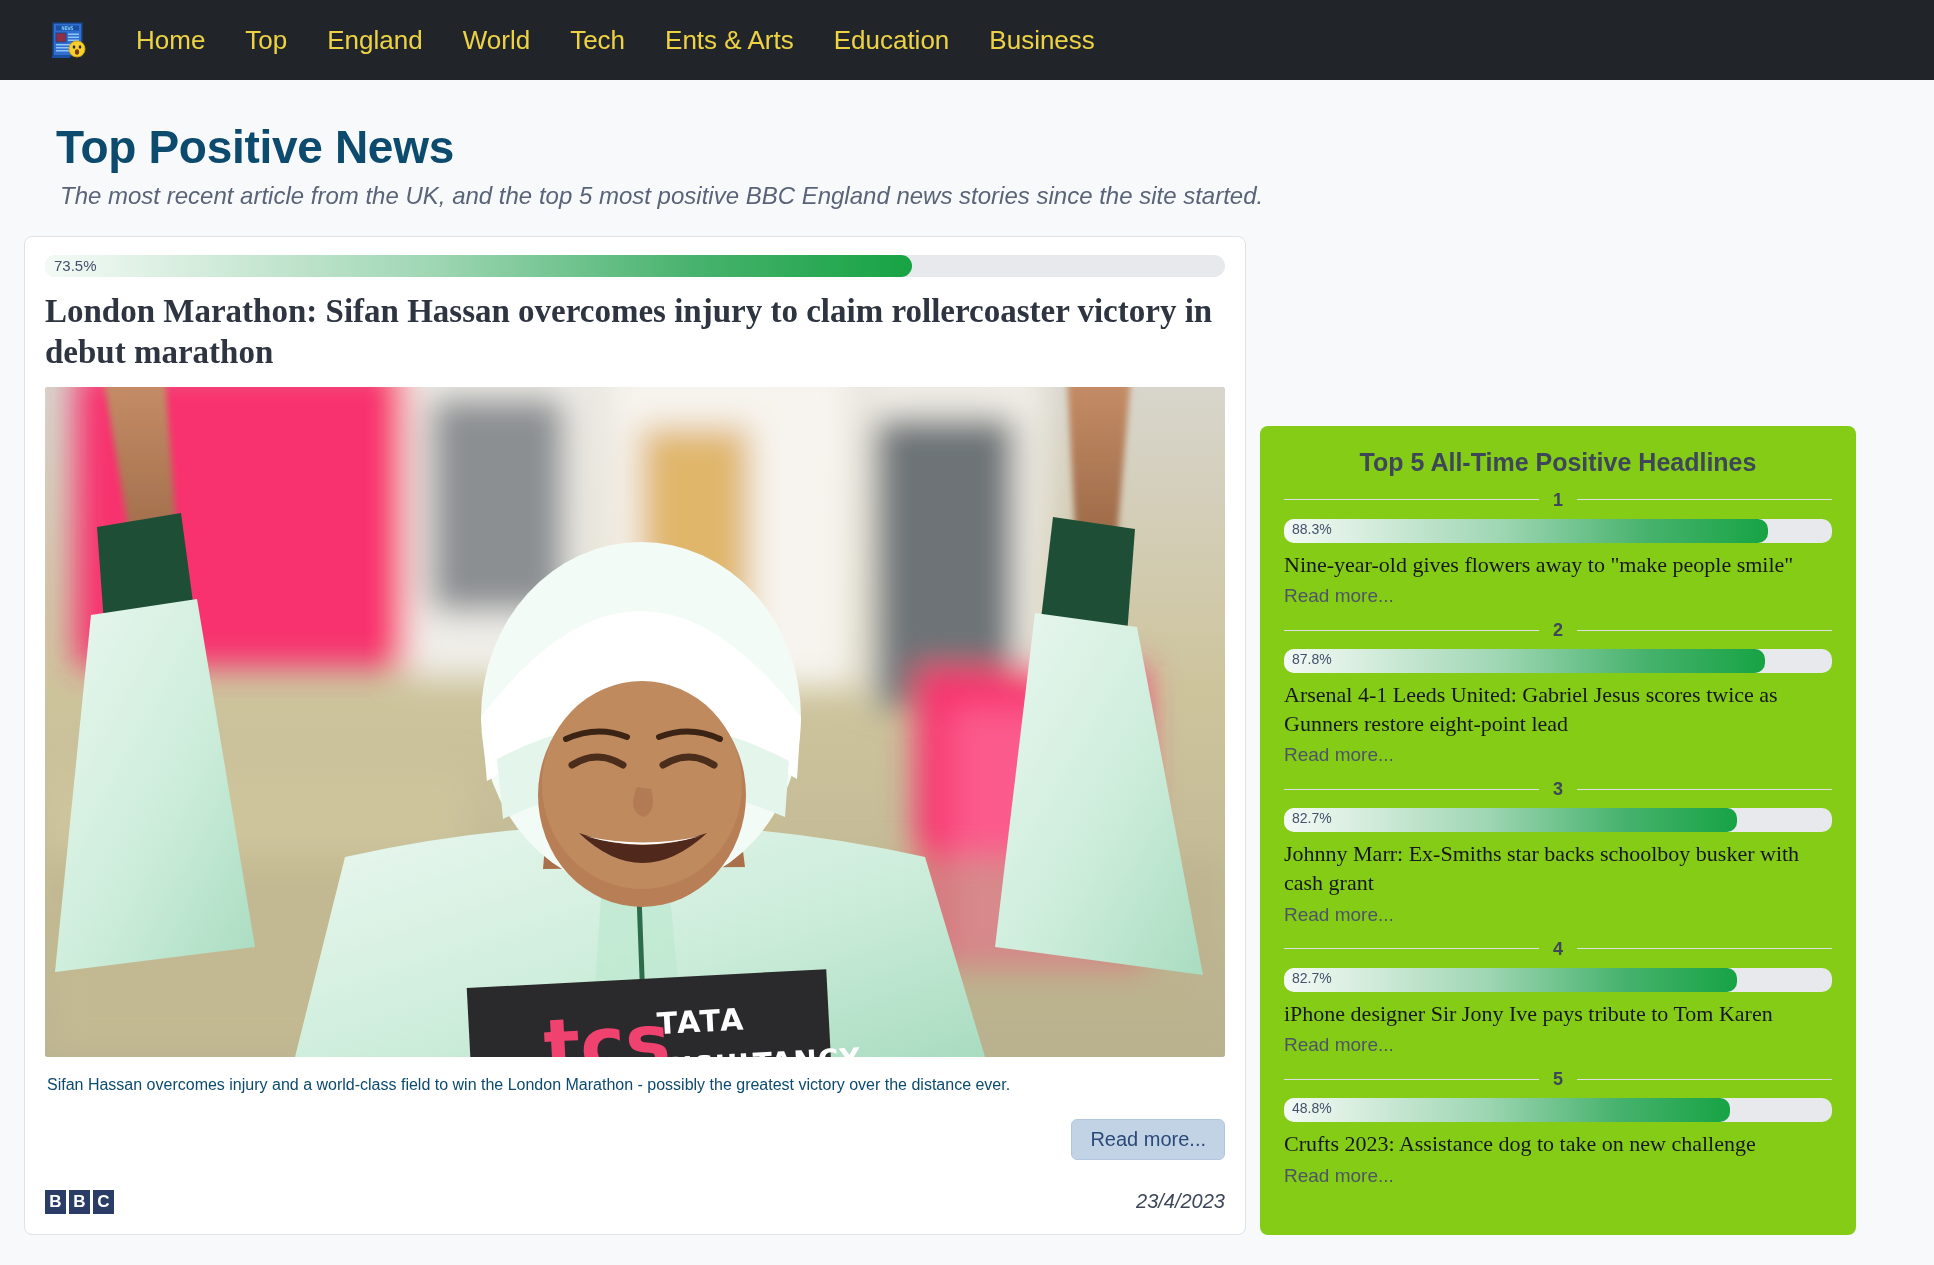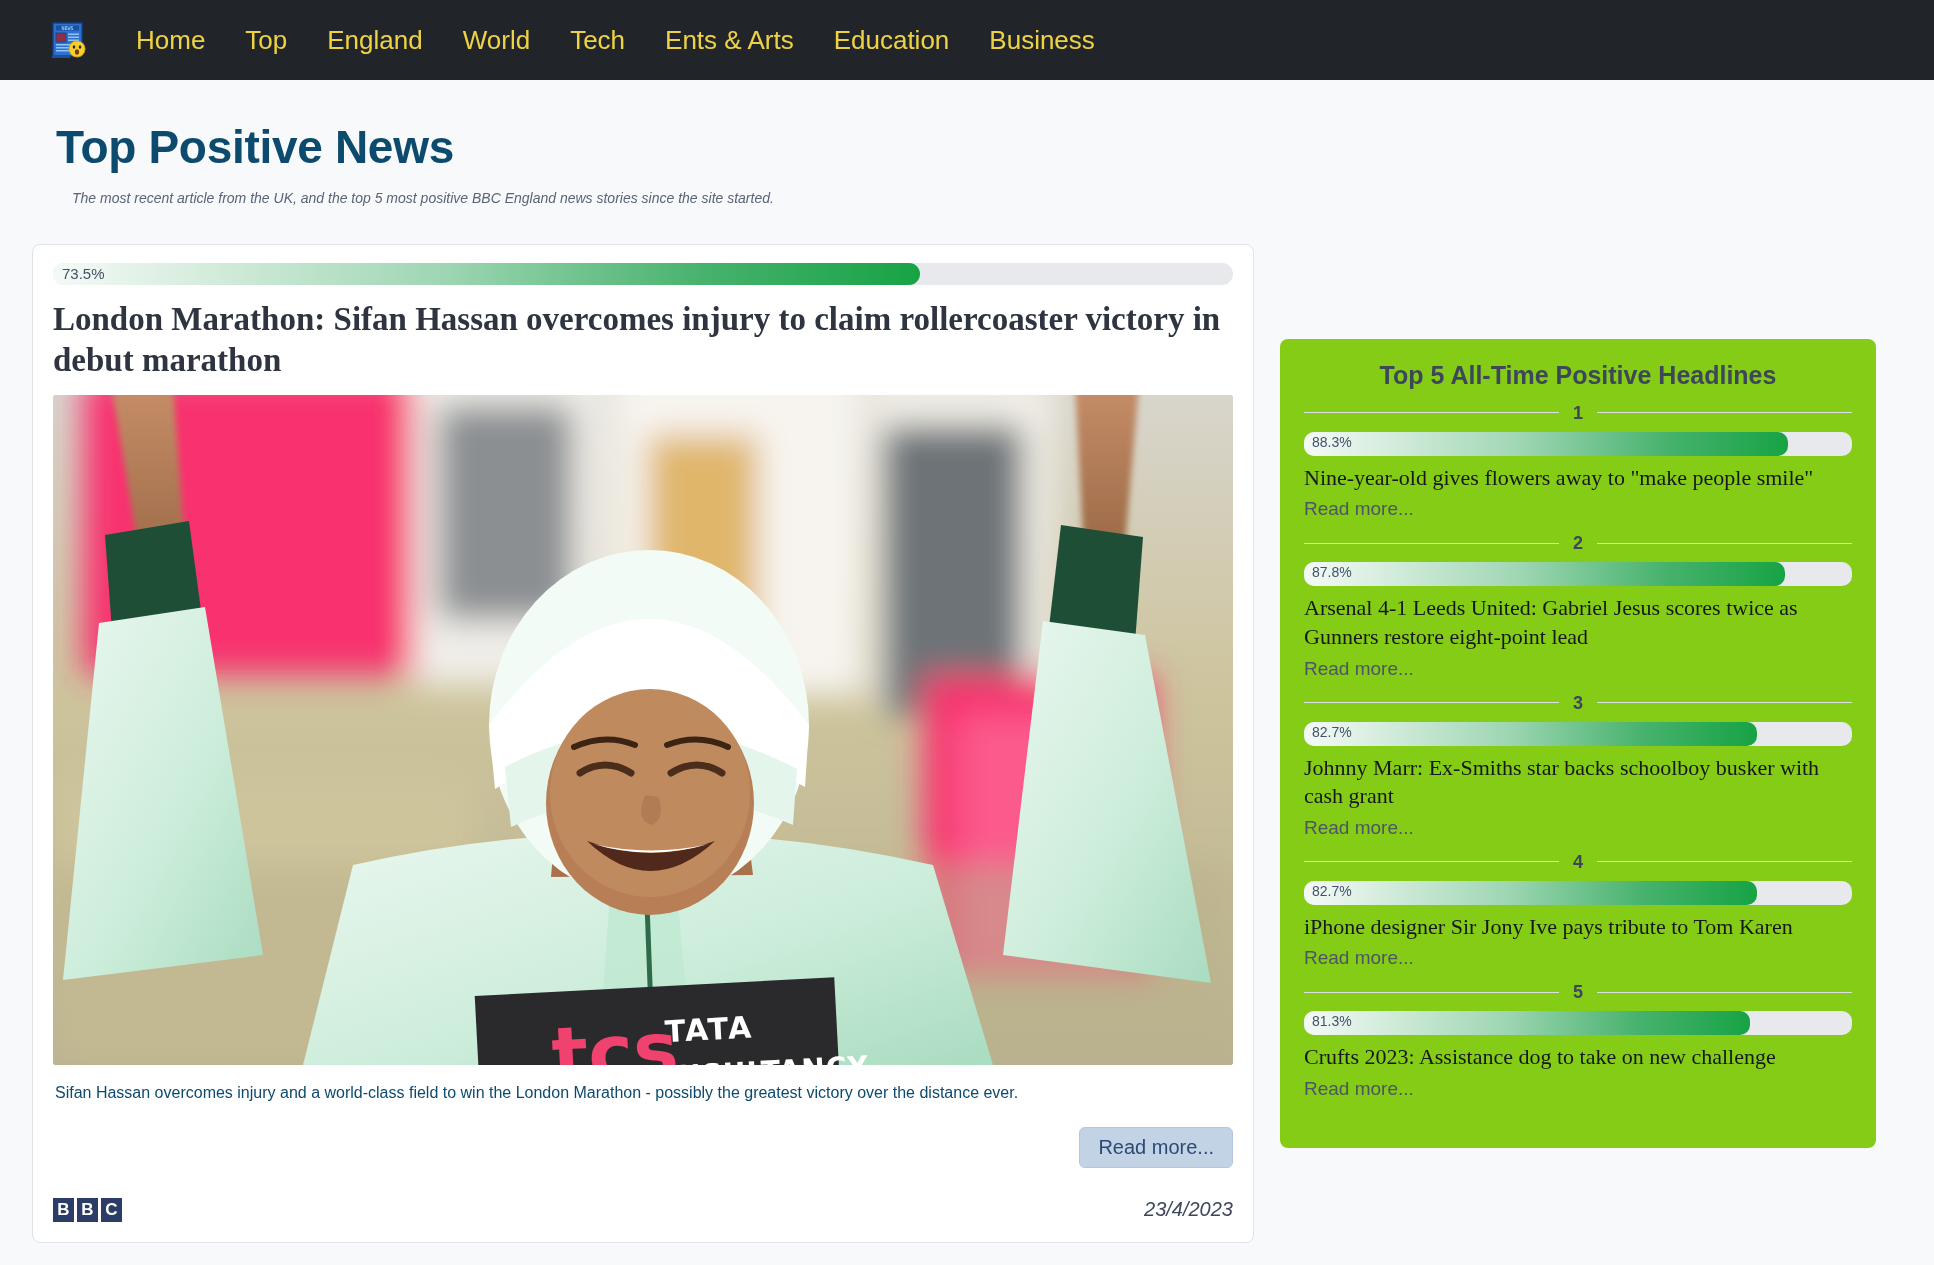--- a/index.html
+++ b/index.html
@@ -46,32 +46,32 @@
   
   .page-head { padding: 40px 56px 0 56px; }
   .page-title {
     font-size: 46px;
     font-weight: bold;
     color: #0c4a6e;
     margin: 0 0 8px 0;
     letter-spacing: -0.3px;
   }
   .page-sub {
-    font-size: 14px;
+    font-size: 24px;
     font-style: italic;
     color: #5a6478;
-    margin: 16px;
+    margin: 4px;
   }
 
   
   .content {
     display: flex;
-    gap: 26px;
-    padding: 22px 56px 0 32px;
-    align-items: center;
+    gap: 14px;
+    padding: 22px 56px 0 24px;
+    align-items: flex-end;
   }
   .col-main { width: 1222px; flex: none; }
   .col-side { width: 596px; flex: none; }
 
   
   .card {
     background: #ffffff;
     border: 1px solid #dfe3e8;
     border-radius: 8px;
     padding: 18px 20px 20px 20px;
@@ -434,21 +434,21 @@
       </div>
 
       <div class="item">
         <div class="rank-sep">
           <span class="line"></span>
           <span class="num">5</span>
           <span class="line"></span>
         </div>
         <div class="progress small">
           <div class="bar" style="width: 81.3%;"></div>
-          <span class="pct">81.3%</span>
+          <span class="pct">48.8%</span>
         </div>
         <div class="s-headline">Crufts 2023: Assistance dog to take on new challenge</div>
         <div class="s-read">Read more...</div>
       </div>
 
     </div>
   </div>
 
 </div>
 

